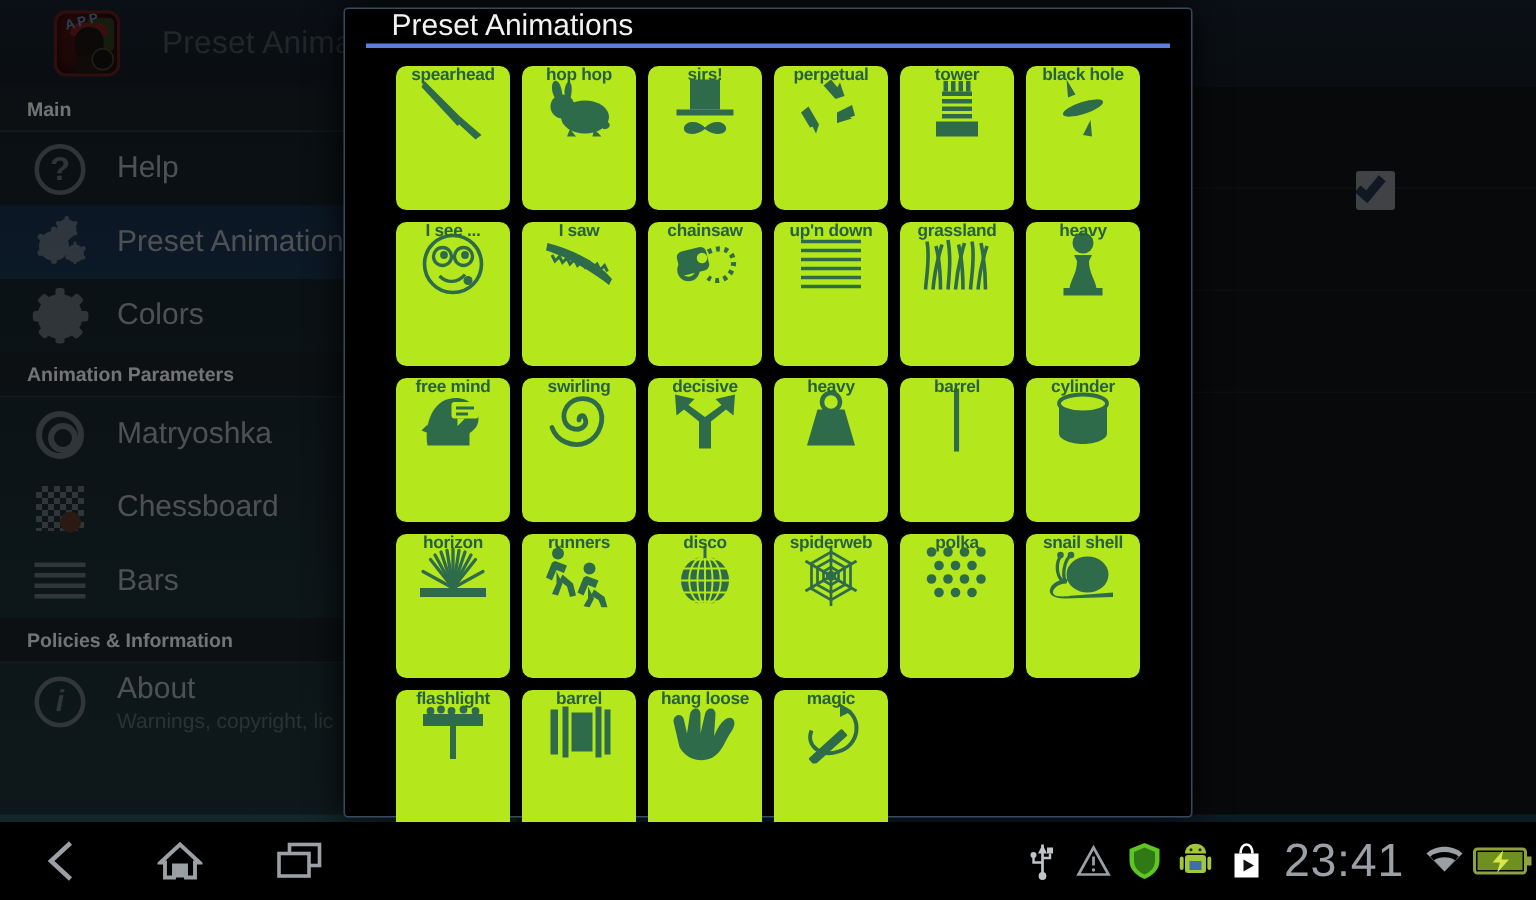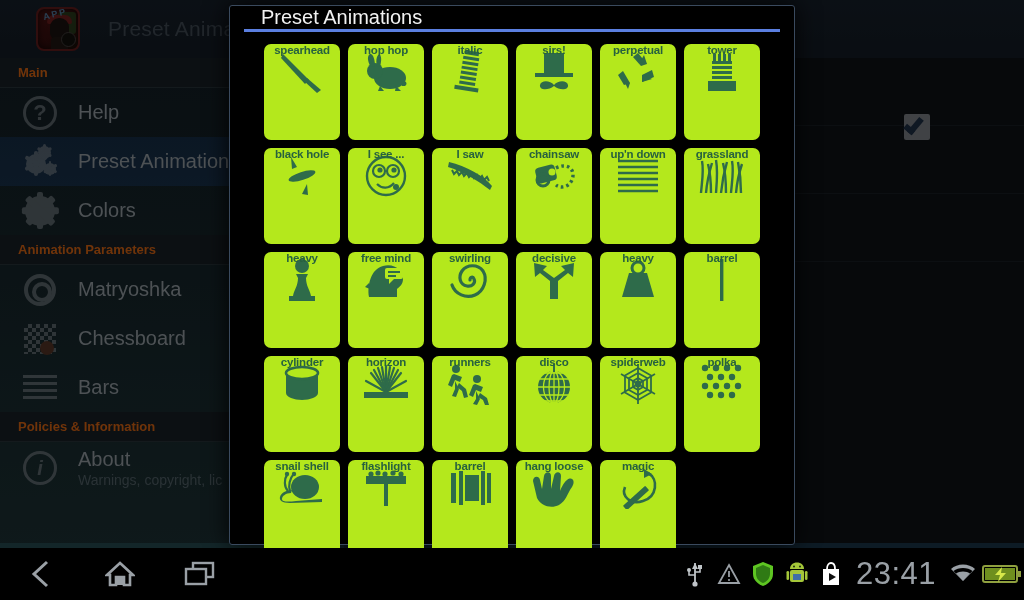--- a/index.html
+++ b/index.html
@@ -57,21 +57,21 @@
     margin-left: 28px; font-size: 21px; color: #4a5560; letter-spacing: .2px;
   }
 
   .sidebar {
     position: absolute; left: 0; top: 58px; width: 344px; height: 490px;
     background: linear-gradient(180deg,#16222a 0%, #1b2e33 55%, #20383c 100%);
   }
   .sb-section {
     height: 30px; background: #1b242c;
     display: flex; align-items: center; padding-left: 18px;
-    font-size: 13px; font-weight: bold; color: #f97316;
+    font-size: 13px; font-weight: bold; color: #ffffff;
     border-bottom: 1px solid #2d3a42;
   }
   .sb-item {
     height: 49px; display: flex; align-items: center; padding-left: 20px;
     position: relative;
   }
   .sb-item.sel { background: #1b3category; }
   .sb-item.sel { background: linear-gradient(180deg,#1a3450 0%, #1c3854 100%); }
   .sb-icon {
     width: 40px; height: 40px; flex: 0 0 40px; position: relative;
@@ -386,37 +386,20 @@
                 <ellipse cx="28" cy="27" rx="16" ry="11" fill="#2e6b4a"></ellipse>
                 <circle cx="13" cy="20" r="8" fill="#2e6b4a"></circle>
                 <path d="M9 16 C4 9 6 2 9 3 C12 4 13 11 13 15 Z" fill="#2e6b4a"></path>
                 <path d="M15 15 C13 8 16 2 18 4 C20 6 19 12 18 16 Z" fill="#2e6b4a"></path>
                 <path d="M40 30 C46 29 46 36 40 35 Z" fill="#2e6b4a"></path>
                 <path d="M18 35 L16 40 L22 40 Z" fill="#2e6b4a"></path>
                 <path d="M34 35 L33 40 L39 40 Z" fill="#2e6b4a"></path>
               </svg>
             </div>
             <div class="tlabel">hop hop</div>
-          </div>
-          <div class="tile">
-            <div class="glyph">
-              <svg width="38" height="46" viewBox="0 0 38 46">
-                <g fill="#2e6b4a" transform="rotate(9 19 23)">
-                  <rect x="11" y="2" width="14" height="4"></rect>
-                  <rect x="10" y="8" width="16" height="3"></rect>
-                  <rect x="10" y="13" width="16" height="3"></rect>
-                  <rect x="10" y="18" width="16" height="3"></rect>
-                  <rect x="10" y="23" width="16" height="3"></rect>
-                  <rect x="10" y="28" width="16" height="3"></rect>
-                  <rect x="10" y="33" width="16" height="3"></rect>
-                  <rect x="6" y="38" width="24" height="4"></rect>
-                </g>
-              </svg>
-            </div>
-            <div class="tlabel">italic</div>
           </div>
           <div class="tile">
             <div class="glyph">
               <svg width="46" height="42" viewBox="0 0 46 42">
                 <rect x="13" y="2" width="20" height="20" fill="#2e6b4a"></rect>
                 <rect x="4" y="22" width="38" height="4" fill="#2e6b4a"></rect>
                 <path d="M23 34 C19 29 10 29 9 34 C8 39 17 40 23 35 C29 40 38 39 37 34 C36 29 27 29 23 34 Z" fill="#2e6b4a"></path>
               </svg>
             </div>
             <div class="tlabel">sirs!</div>

